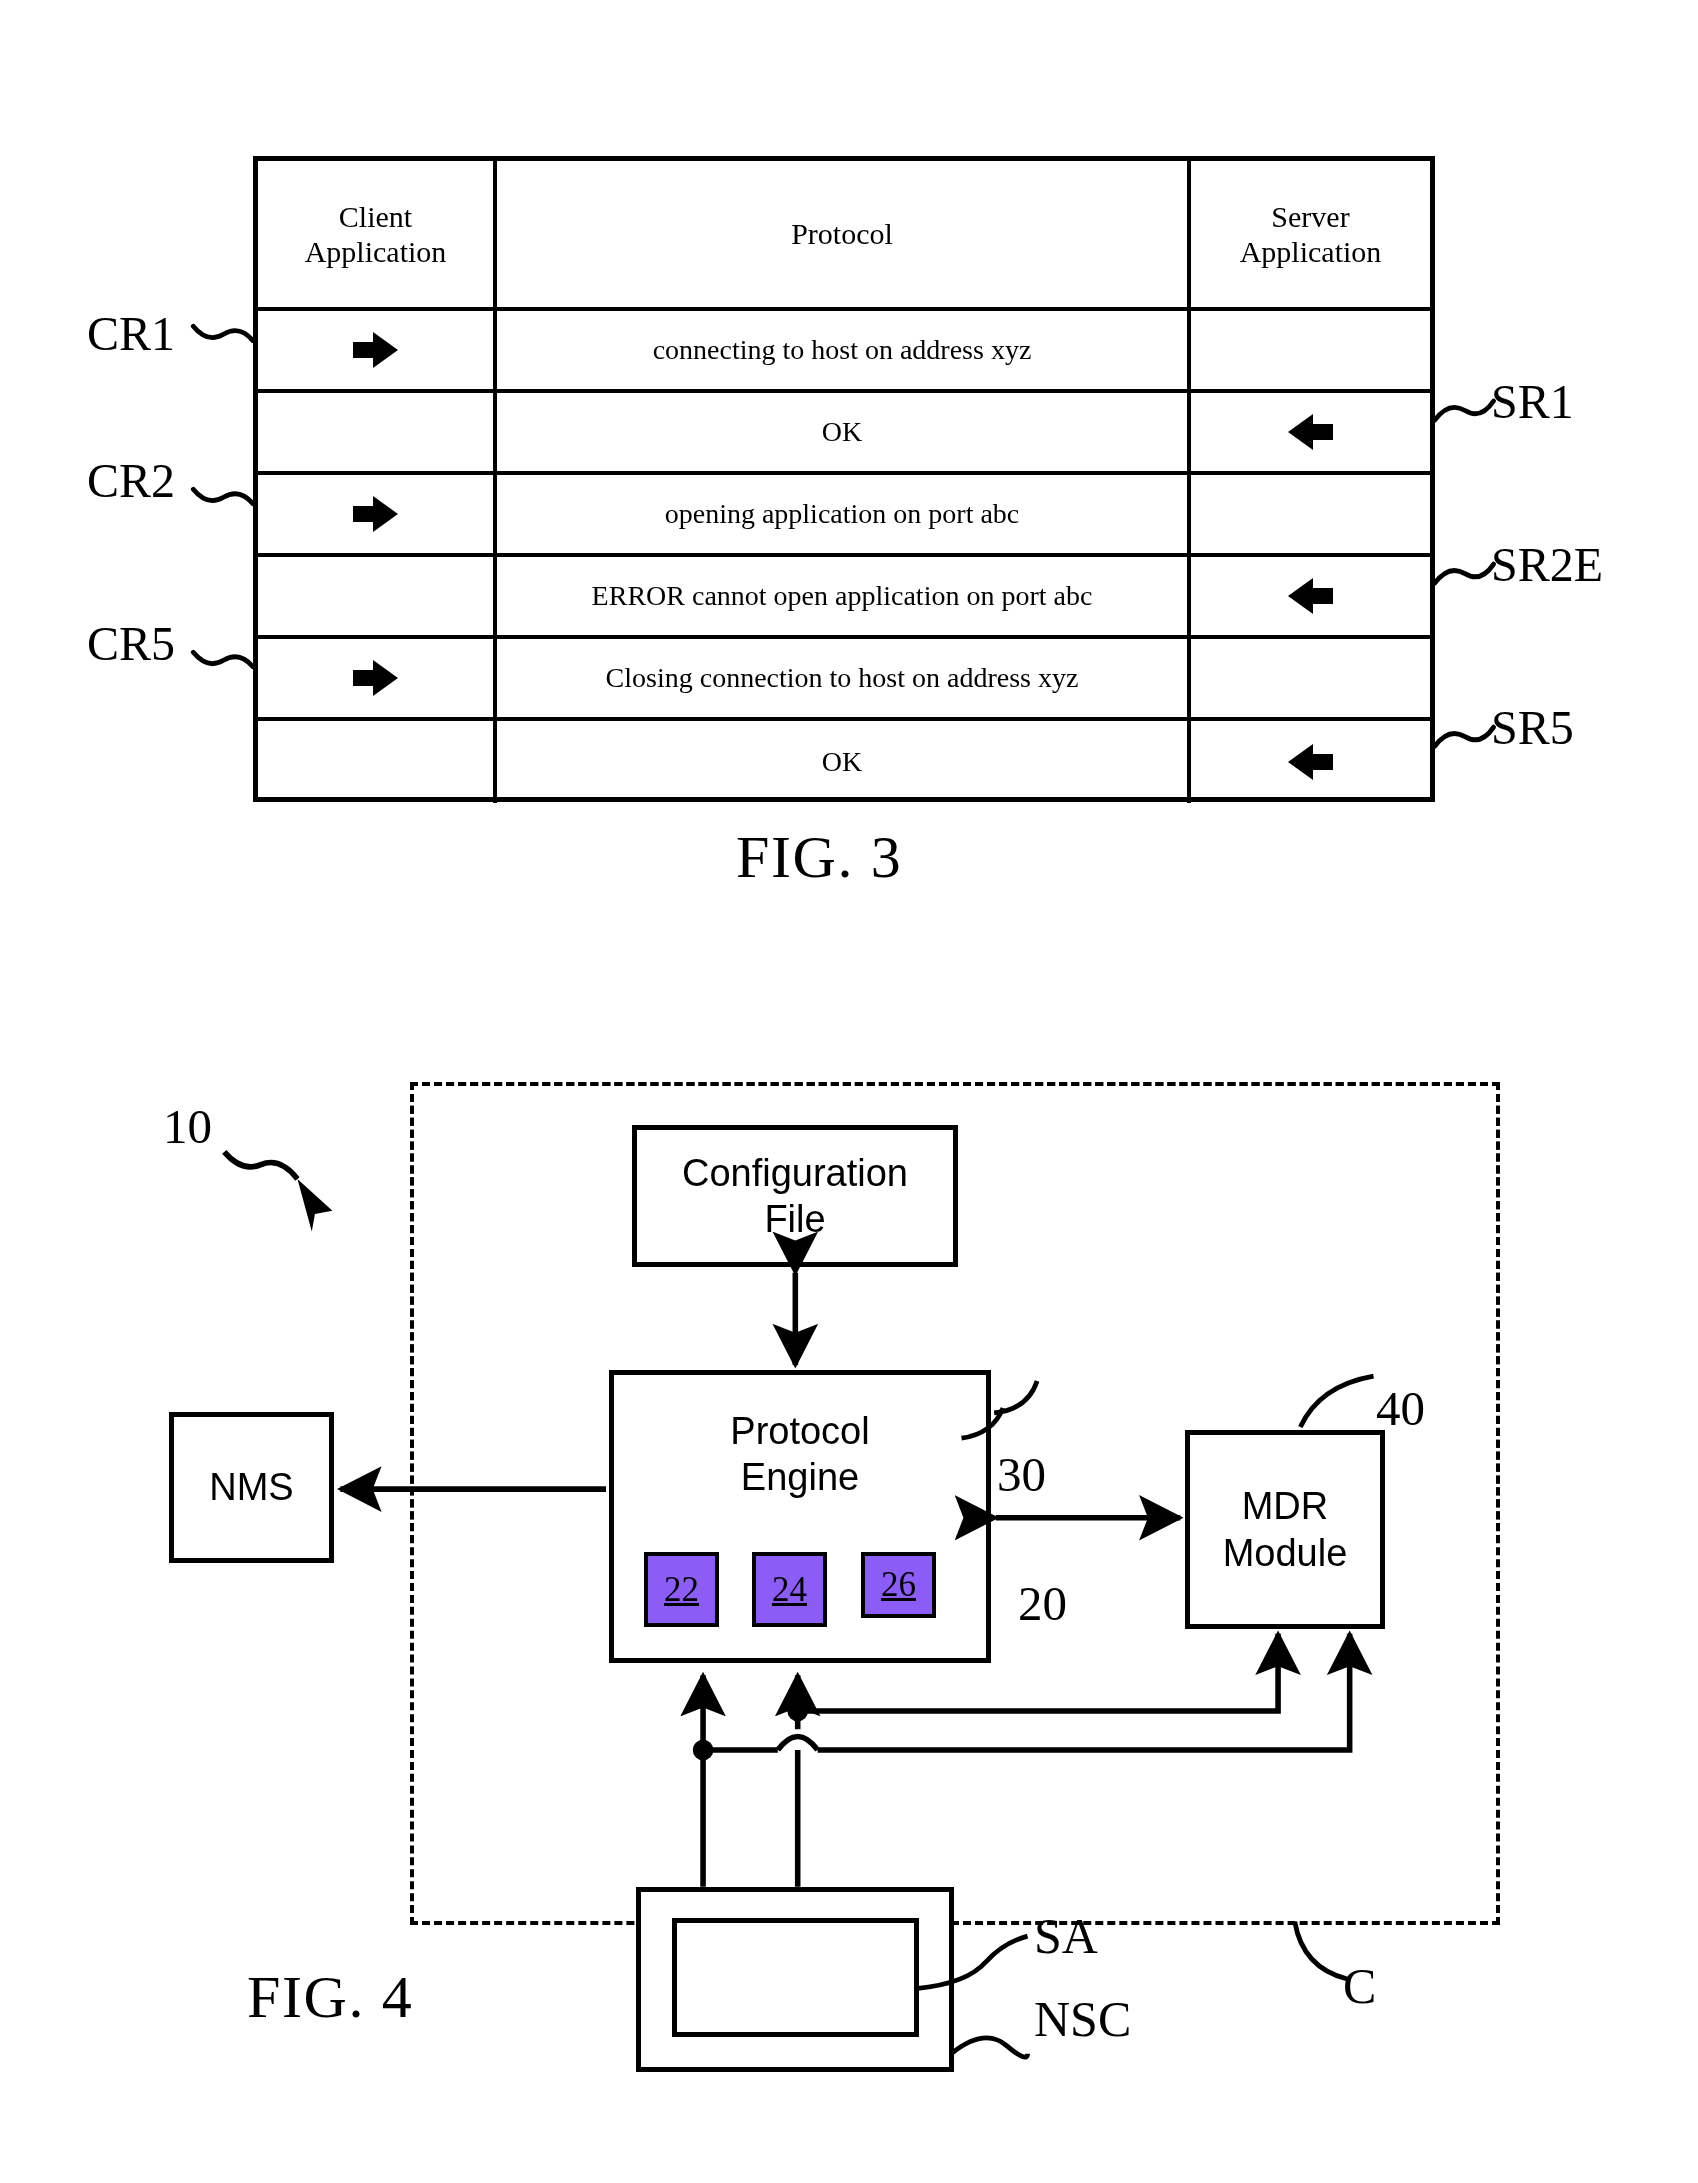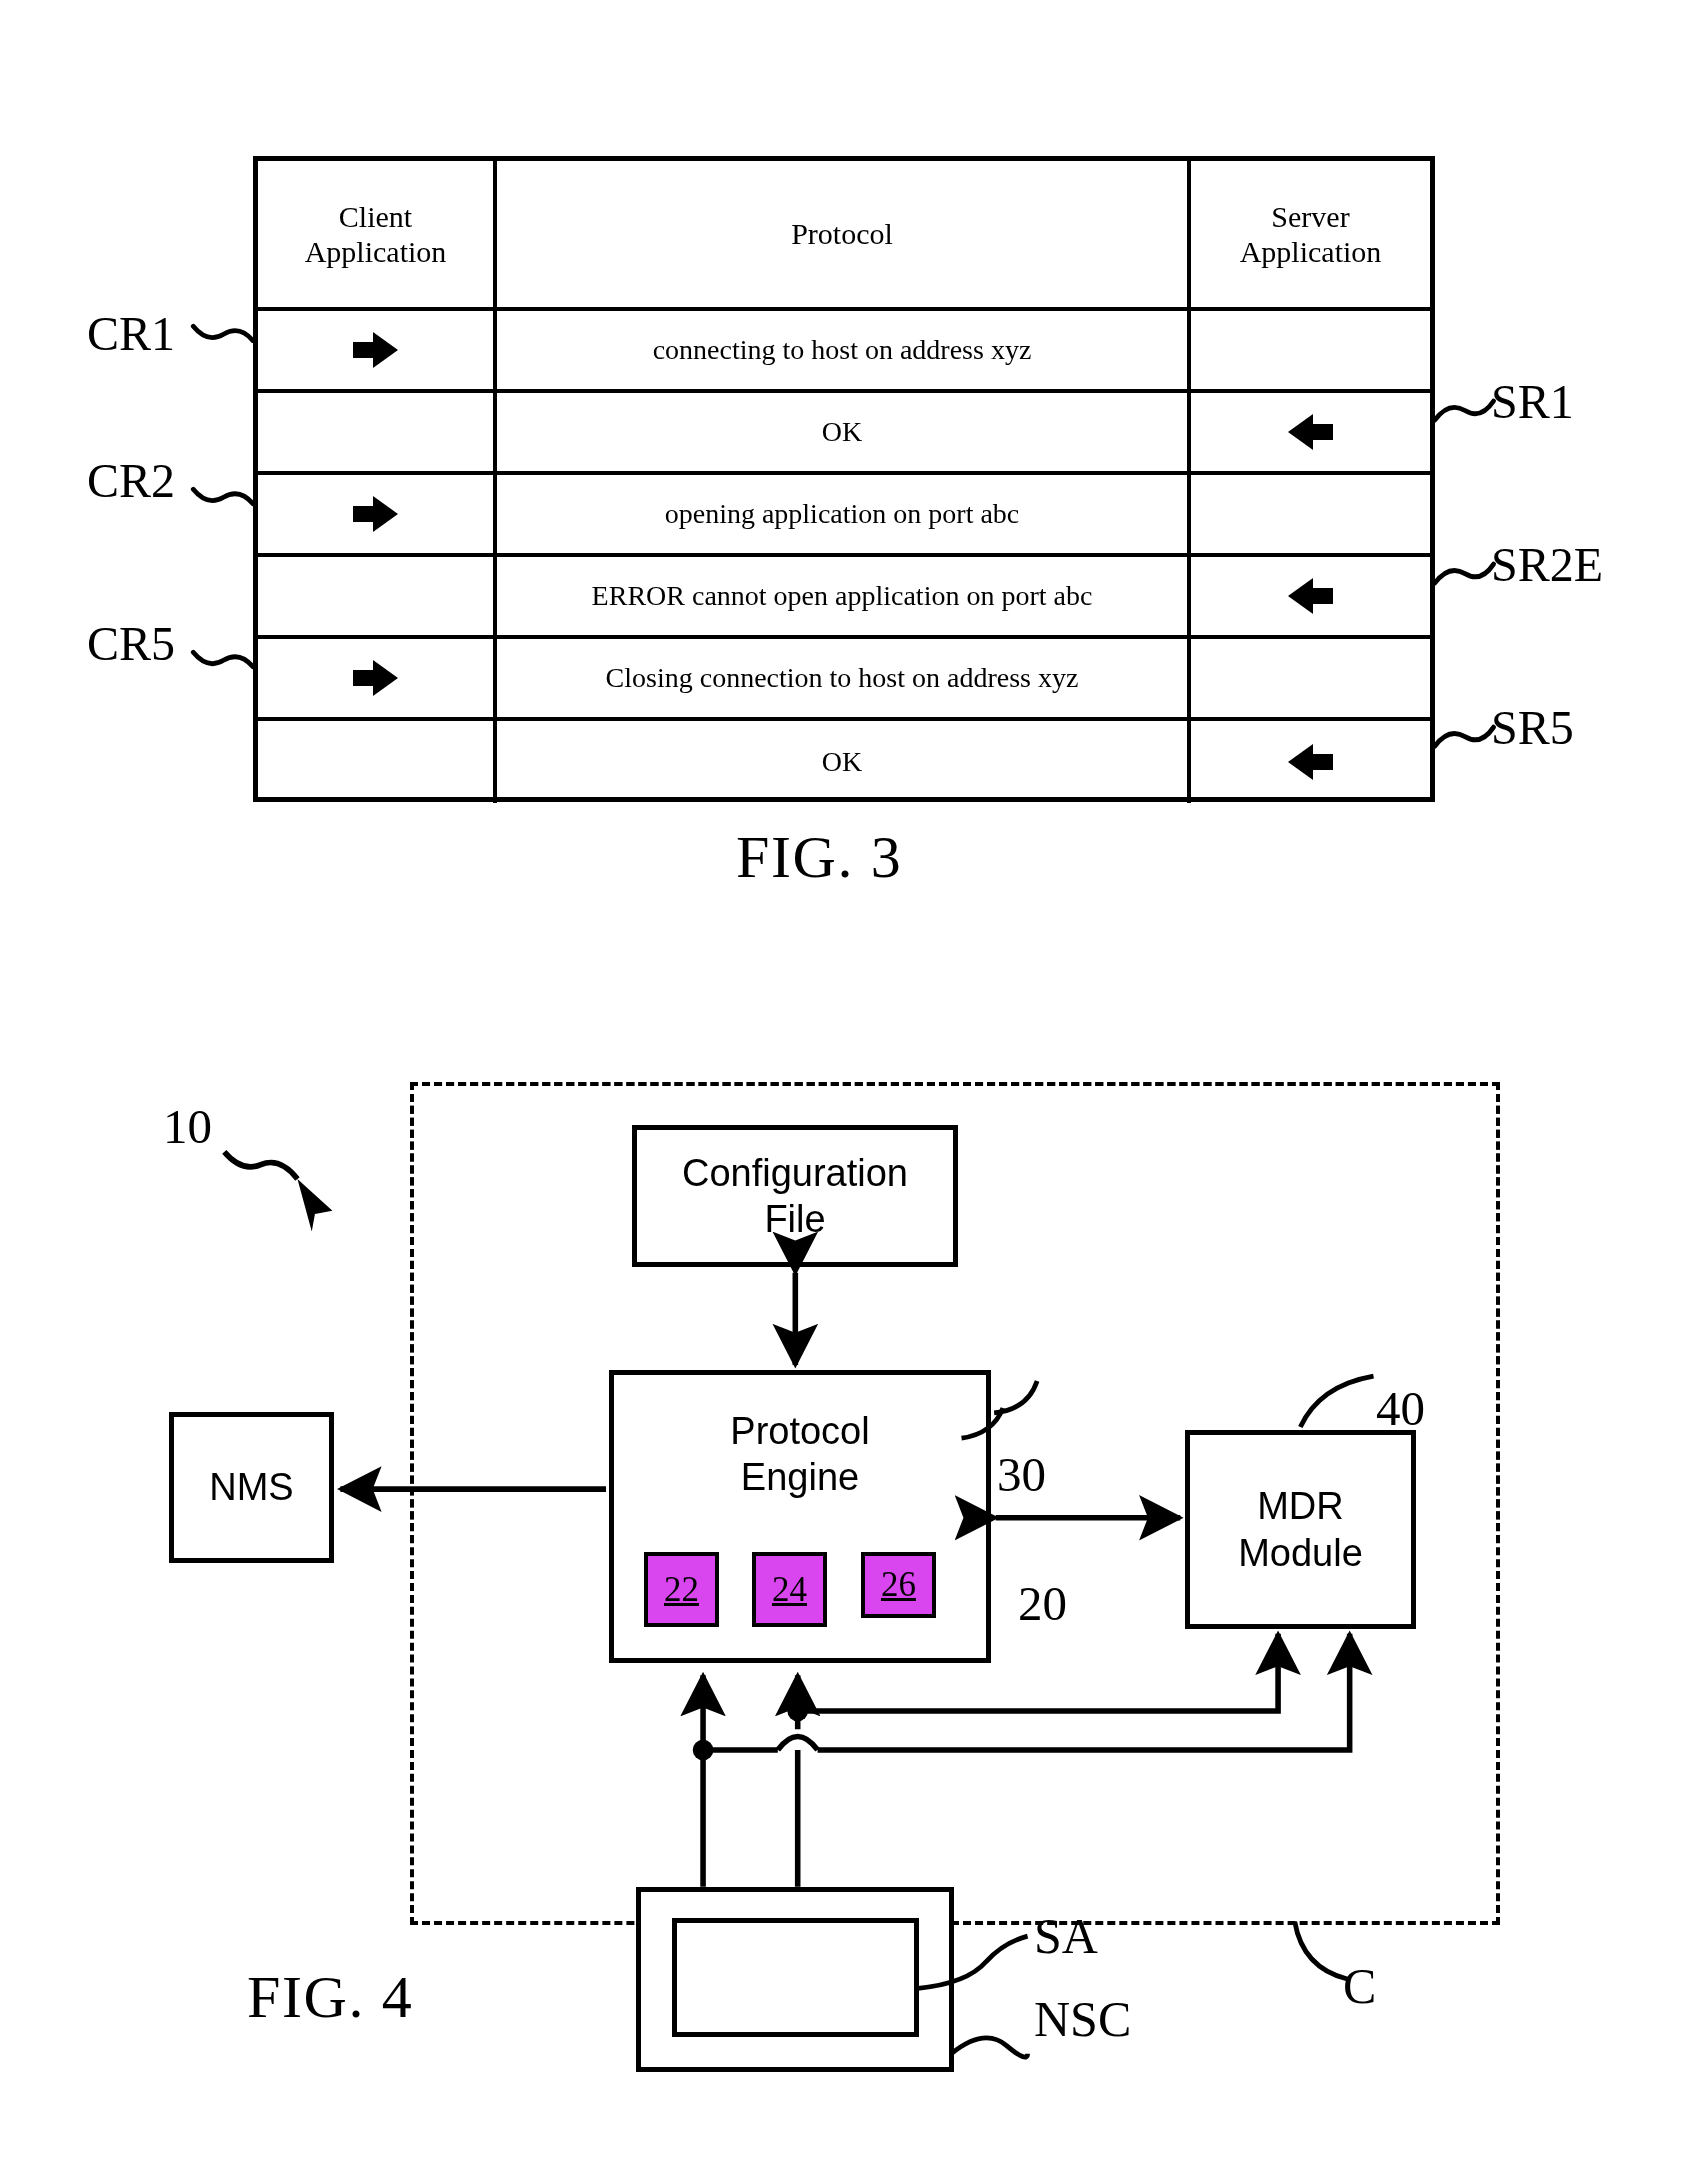--- a/index.html
+++ b/index.html
@@ -135,21 +135,21 @@
   .dashed-boundary {
     position: absolute;
     box-sizing: border-box;
     border: 4.8px dashed #000;
     background: transparent;
   }
   .numbox {
     position: absolute;
     box-sizing: border-box;
     border: 4.8px solid #000;
-    background: #d946ef;
+    background: #8b5cf6;
     display: flex;
     align-items: center;
     justify-content: center;
     font-family: "Liberation Serif", "DejaVu Serif", serif;
     font-size: 35px;
   }
   .numbox span { text-decoration: underline; }
 
   .refnum {
     position: absolute;
@@ -302,21 +302,21 @@
     <span>24</span>
   </div>
   <div class="numbox" style="left:861px; top:534px; width:75px; height:66px;">
     <span>26</span>
   </div>
 
   <div class="sansbox" style="left:169px; top:394px; width:165px; height:151px; font-size:38px;">
     <div>NMS</div>
   </div>
 
-  <div class="sansbox" style="left:1185px; top:412px; width:231px; height:199px; font-size:38px;">
+  <div class="sansbox" style="left:1185px; top:412px; width:200px; height:199px; font-size:38px;">
     <div>
       <div>MDR</div>
       <div>Module</div>
     </div>
   </div>
   <div class="refnum" style="left:1376px; top:362px;">40</div>
 
   <div class="sansbox" style="left:636px; top:869px; width:318px; height:185px;"></div>
   <div class="sansbox" style="left:672px; top:900px; width:247px; height:119px;"></div>
 

